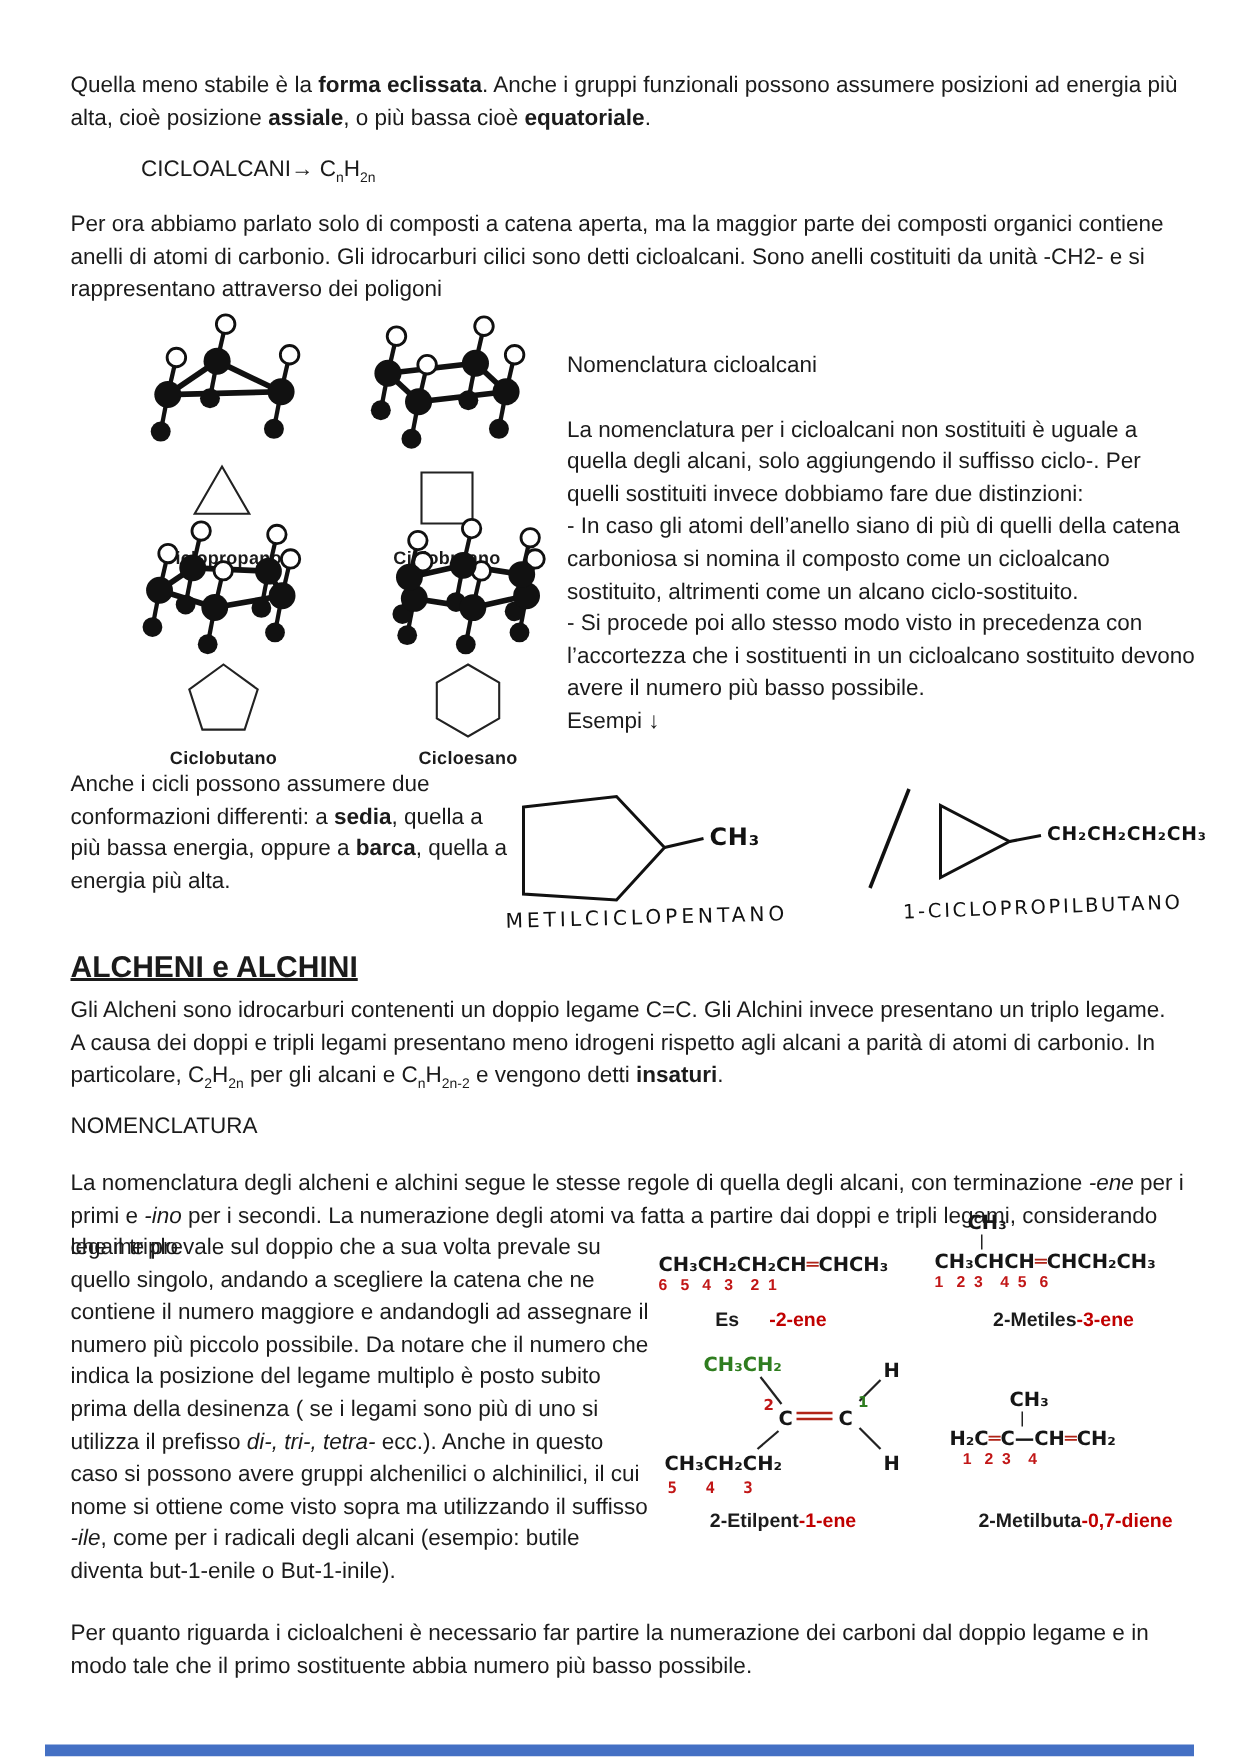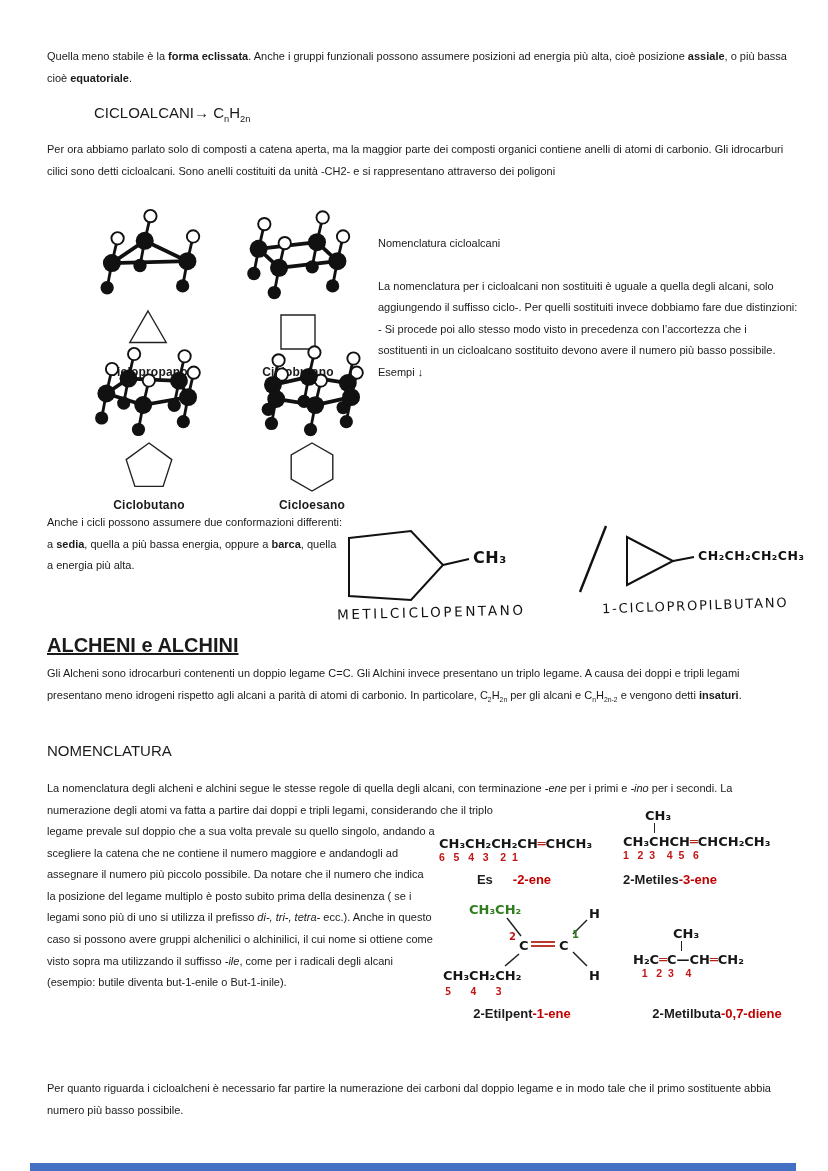--- a/index.html
+++ b/index.html
@@ -1,18 +1,18 @@
 <!DOCTYPE html>
 <html><head>
 <meta charset="utf-8">
 <style>
   html,body{margin:0;padding:0;background:#ffffff;}
   body{width:828px;height:1171px;position:relative;font-family:"Liberation Sans",sans-serif;color:#1b1b1b;overflow:hidden;}
   .abs{position:absolute;}
-  .para{font-size:11px;line-height:21.6px;}
+  .para{font-size:15px;line-height:21.6px;}
   .sub{font-size:0.62em;vertical-align:sub;}
   .h-plain{font-size:15px;}
   .h-bold-ul{font-size:20px;font-weight:bold;text-decoration:underline;}
   .fig-label{font-size:12px;font-weight:bold;letter-spacing:0.2px;text-align:center;margin-top:4px;}
   .cell{display:flex;flex-direction:column;align-items:center;}
   
   .chem-f{font-family:"DejaVu Sans",sans-serif;font-weight:bold;font-size:13px;color:#161616;white-space:pre;line-height:15px;}
   .chem-n{font-family:Liberation Sans, sans-serif;font-weight:bold;font-size:10.5px;color:#c11616;white-space:pre;line-height:13px;}
   .chem-label{font-size:13px;font-weight:bold;font-family:"Liberation Sans",sans-serif;}
   .tf{font-family:"DejaVu Sans",sans-serif;font-weight:bold;font-size:13px;fill:#161616;}
@@ -174,20 +174,21 @@
     </svg>
   <svg class="poly" width="70" height="54">
       <polygon points="35.0,3.0 55.8,15.0 55.8,39.0 35.0,51.0 14.2,39.0 14.2,15.0" fill="none" stroke="#222" stroke-width="1.4"></polygon>
     </svg>
   <div class="fig-label">Cicloesano</div>
 </div>
 
 <div class="abs" style="left:378px;top:233px;width:420px;">
   <div class="para">Nomenclatura cicloalcani</div>
   <div class="para" style="margin-top:21px;">La nomenclatura per i cicloalcani non sostituiti è uguale a quella degli alcani, solo aggiungendo il suffisso ciclo-. Per quelli sostituiti invece dobbiamo fare due distinzioni:</div>
+  <div class="para">-   In caso gli atomi dell’anello siano di più di quelli della catena carboniosa si nomina il composto come un cicloalcano sostituito, altrimenti come un alcano ciclo-sostituito.</div>
   <div class="para">-   Si procede poi allo stesso modo visto in precedenza con l’accortezza che i sostituenti in un cicloalcano sostituito devono avere il numero più basso possibile.</div>
   <div class="para">Esempi ↓</div>
 </div>
 
 <div class="abs para" style="left:47px;top:512px;width:296px;"><span>Anche i cicli possono assumere due conformazioni differenti: a </span><span style="font-weight: bold;">sedia</span><span>, quella a più bassa energia, oppure a </span><span style="font-weight: bold;">barca</span><span>, quella a energia più alta.</span></div>
 
 <div class="abs" style="left:333px;top:520px;width:240px;height:110px;">
   <svg class="abs" style="left:10px;top:6px;" width="132" height="80">
     <polygon points="6,12 68,5 100,39 68,74 6,70" fill="none" stroke="#111" stroke-width="2"></polygon>
     <line x1="100" y1="39" x2="126" y2="33" stroke="#111" stroke-width="2"></line>
@@ -225,21 +226,21 @@
     <div class="chem-n">6   5   4   3    2  1</div>
   </div>
   <div class="abs chem-label" style="left:2px;top:66px;width:150px;text-align:center;"><span>Es</span><span style="color: rgb(192, 0, 0); margin-left: 20px;">-2-ene</span></div>
 
   <div class="abs" style="left:186px;top:2px;">
     <div class="chem-f" style="margin-left:22px;">CH₃</div>
     <div style="margin-left:31px;height:10px;width:0;border-left:1.6px solid #222;"></div>
     <div class="chem-f" style="margin-top:1px;"><span>CH₃CHCH</span><span style="color: rgb(176, 36, 24);">═</span><span>CHCH₂CH₃</span></div>
     <div class="chem-n">1   2  3    4  5   6</div>
   </div>
-  <div class="abs chem-label" style="left:186px;top:66px;width:172px;text-align:left;"><span>2-Metiles</span><span style="color: rgb(192, 0, 0);">-3-ene</span></div>
+  <div class="abs chem-label" style="left:186px;top:66px;width:172px;text-align:center;"><span>2-Metiles</span><span style="color: rgb(192, 0, 0);">-3-ene</span></div>
 
   <svg class="abs" style="left:6px;top:94px;" width="178" height="102">
     <line x1="64" y1="18" x2="78" y2="36" class="bnd"></line>
     <line x1="88" y1="42" x2="112" y2="42" class="dbl"></line>
     <line x1="88" y1="46" x2="112" y2="46" class="dbl"></line>
     <line x1="130" y1="34" x2="144" y2="20" class="bnd"></line>
     <line x1="130" y1="52" x2="144" y2="66" class="bnd"></line>
     <line x1="76" y1="54" x2="62" y2="66" class="bnd"></line>
     <text x="26" y="14" class="tf tg">CH₃CH₂</text>
     <text x="66" y="40" class="tn">2</text>

